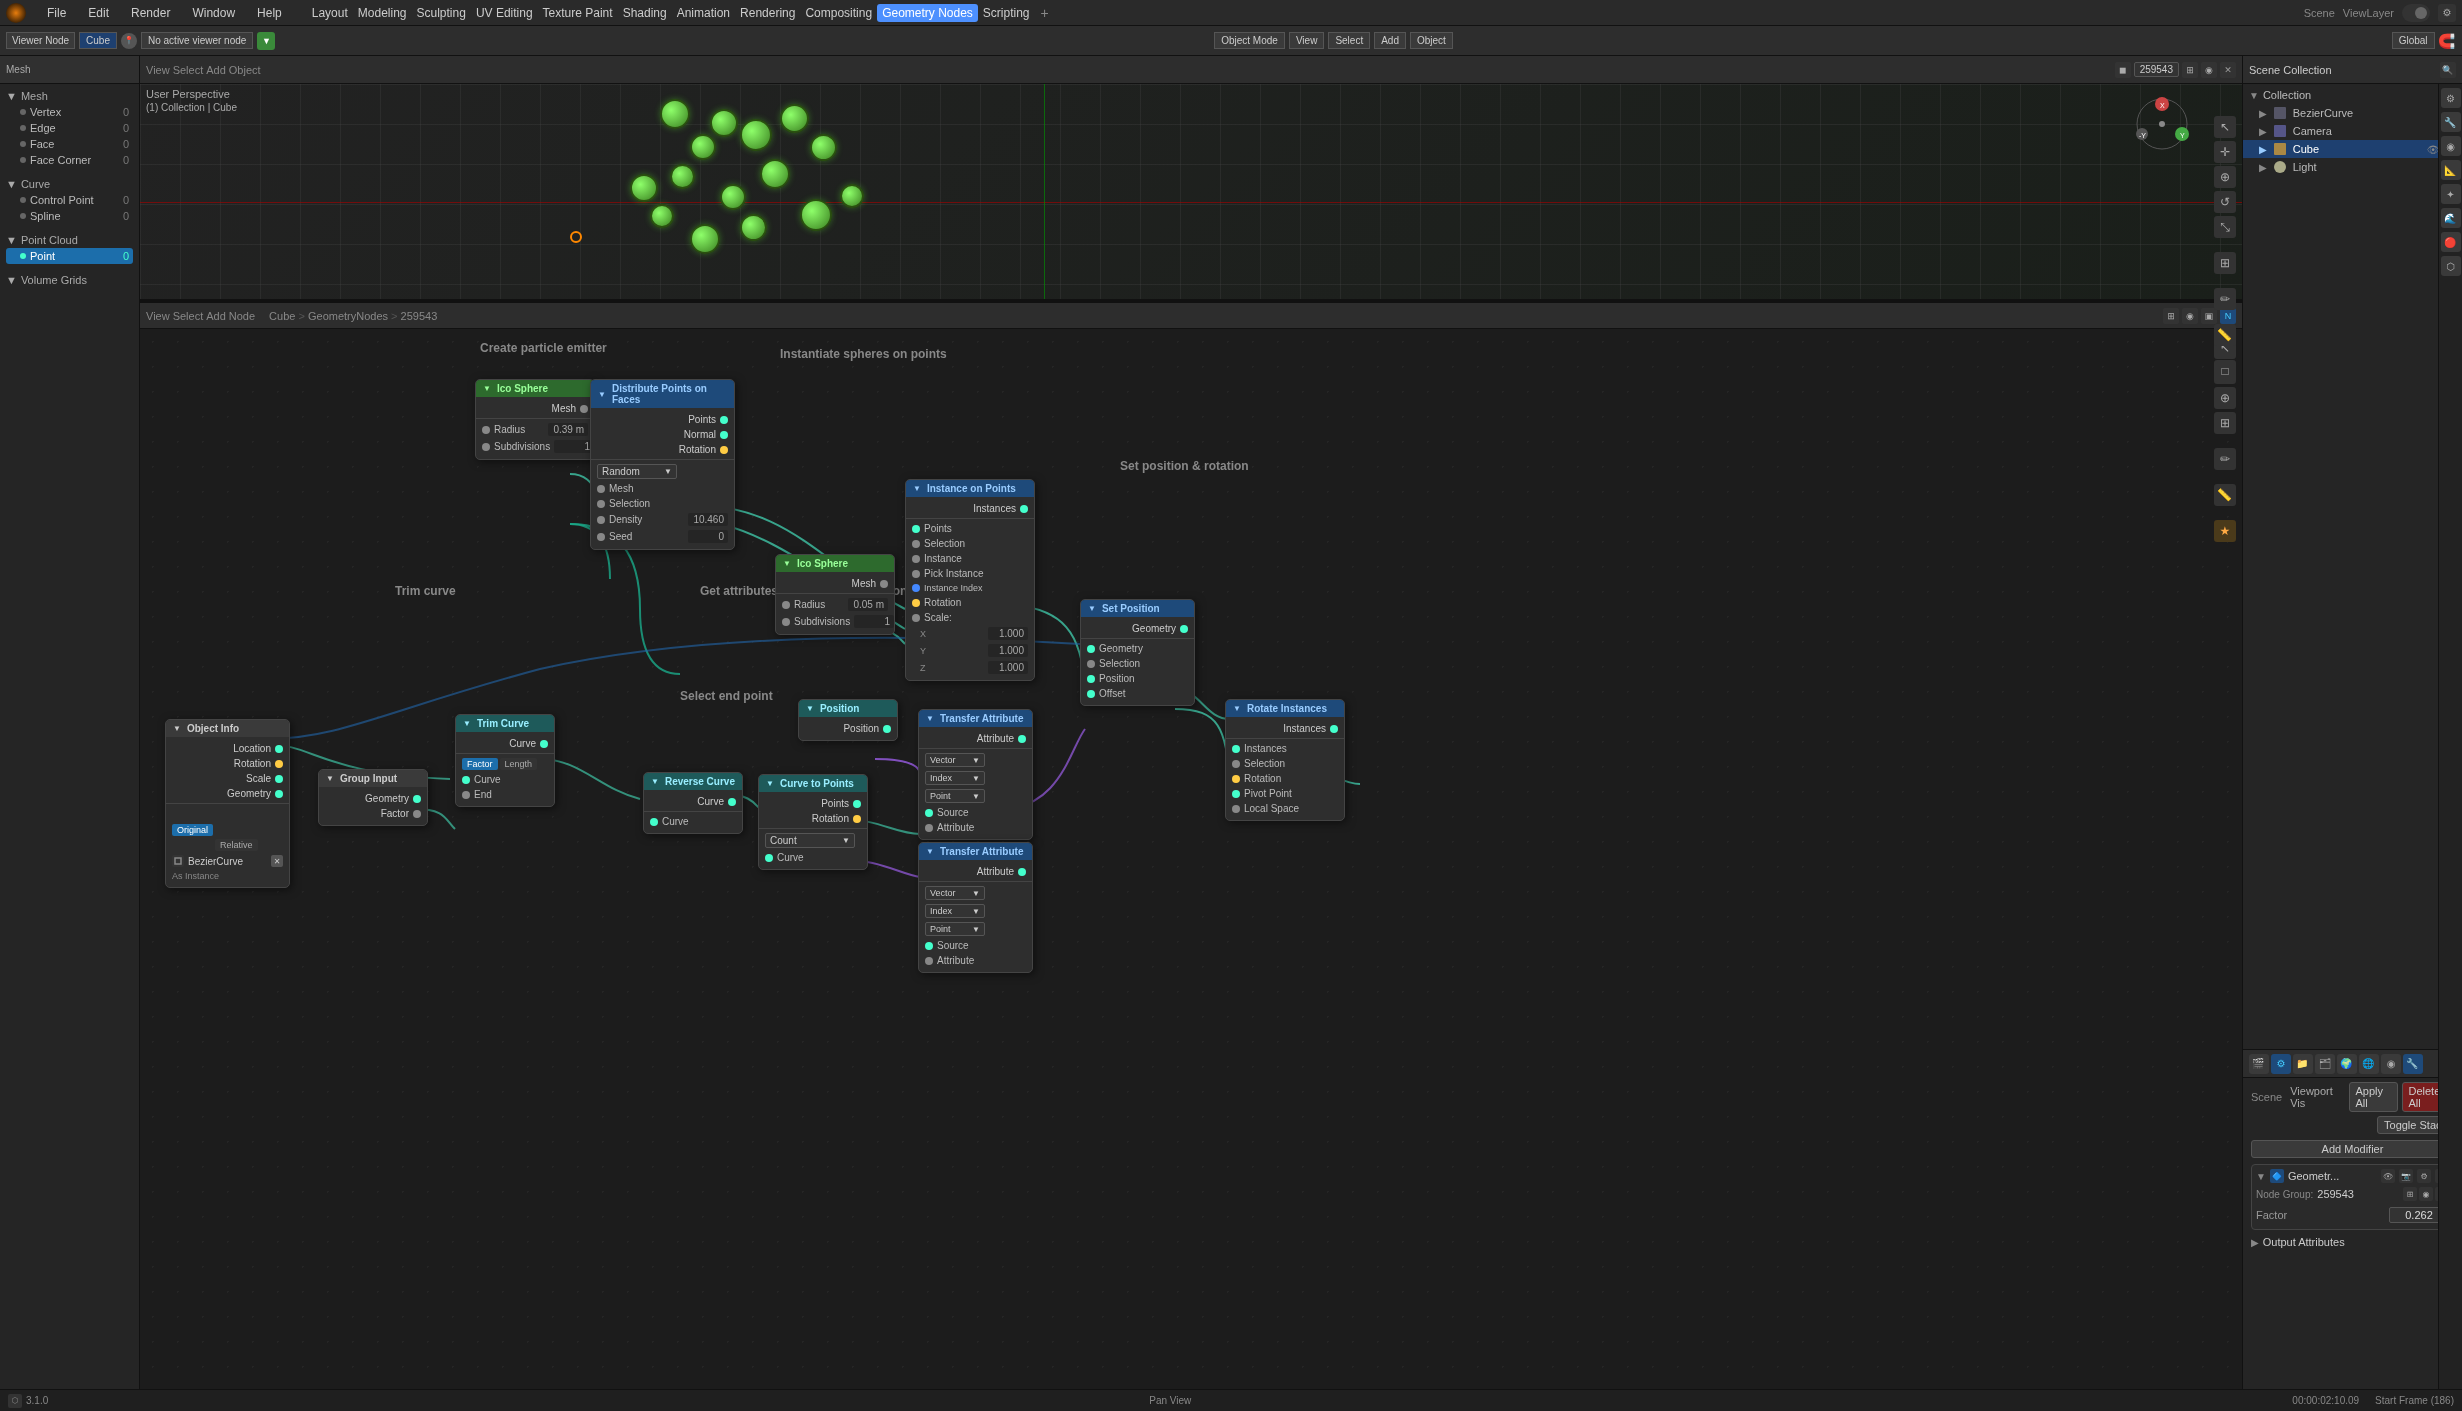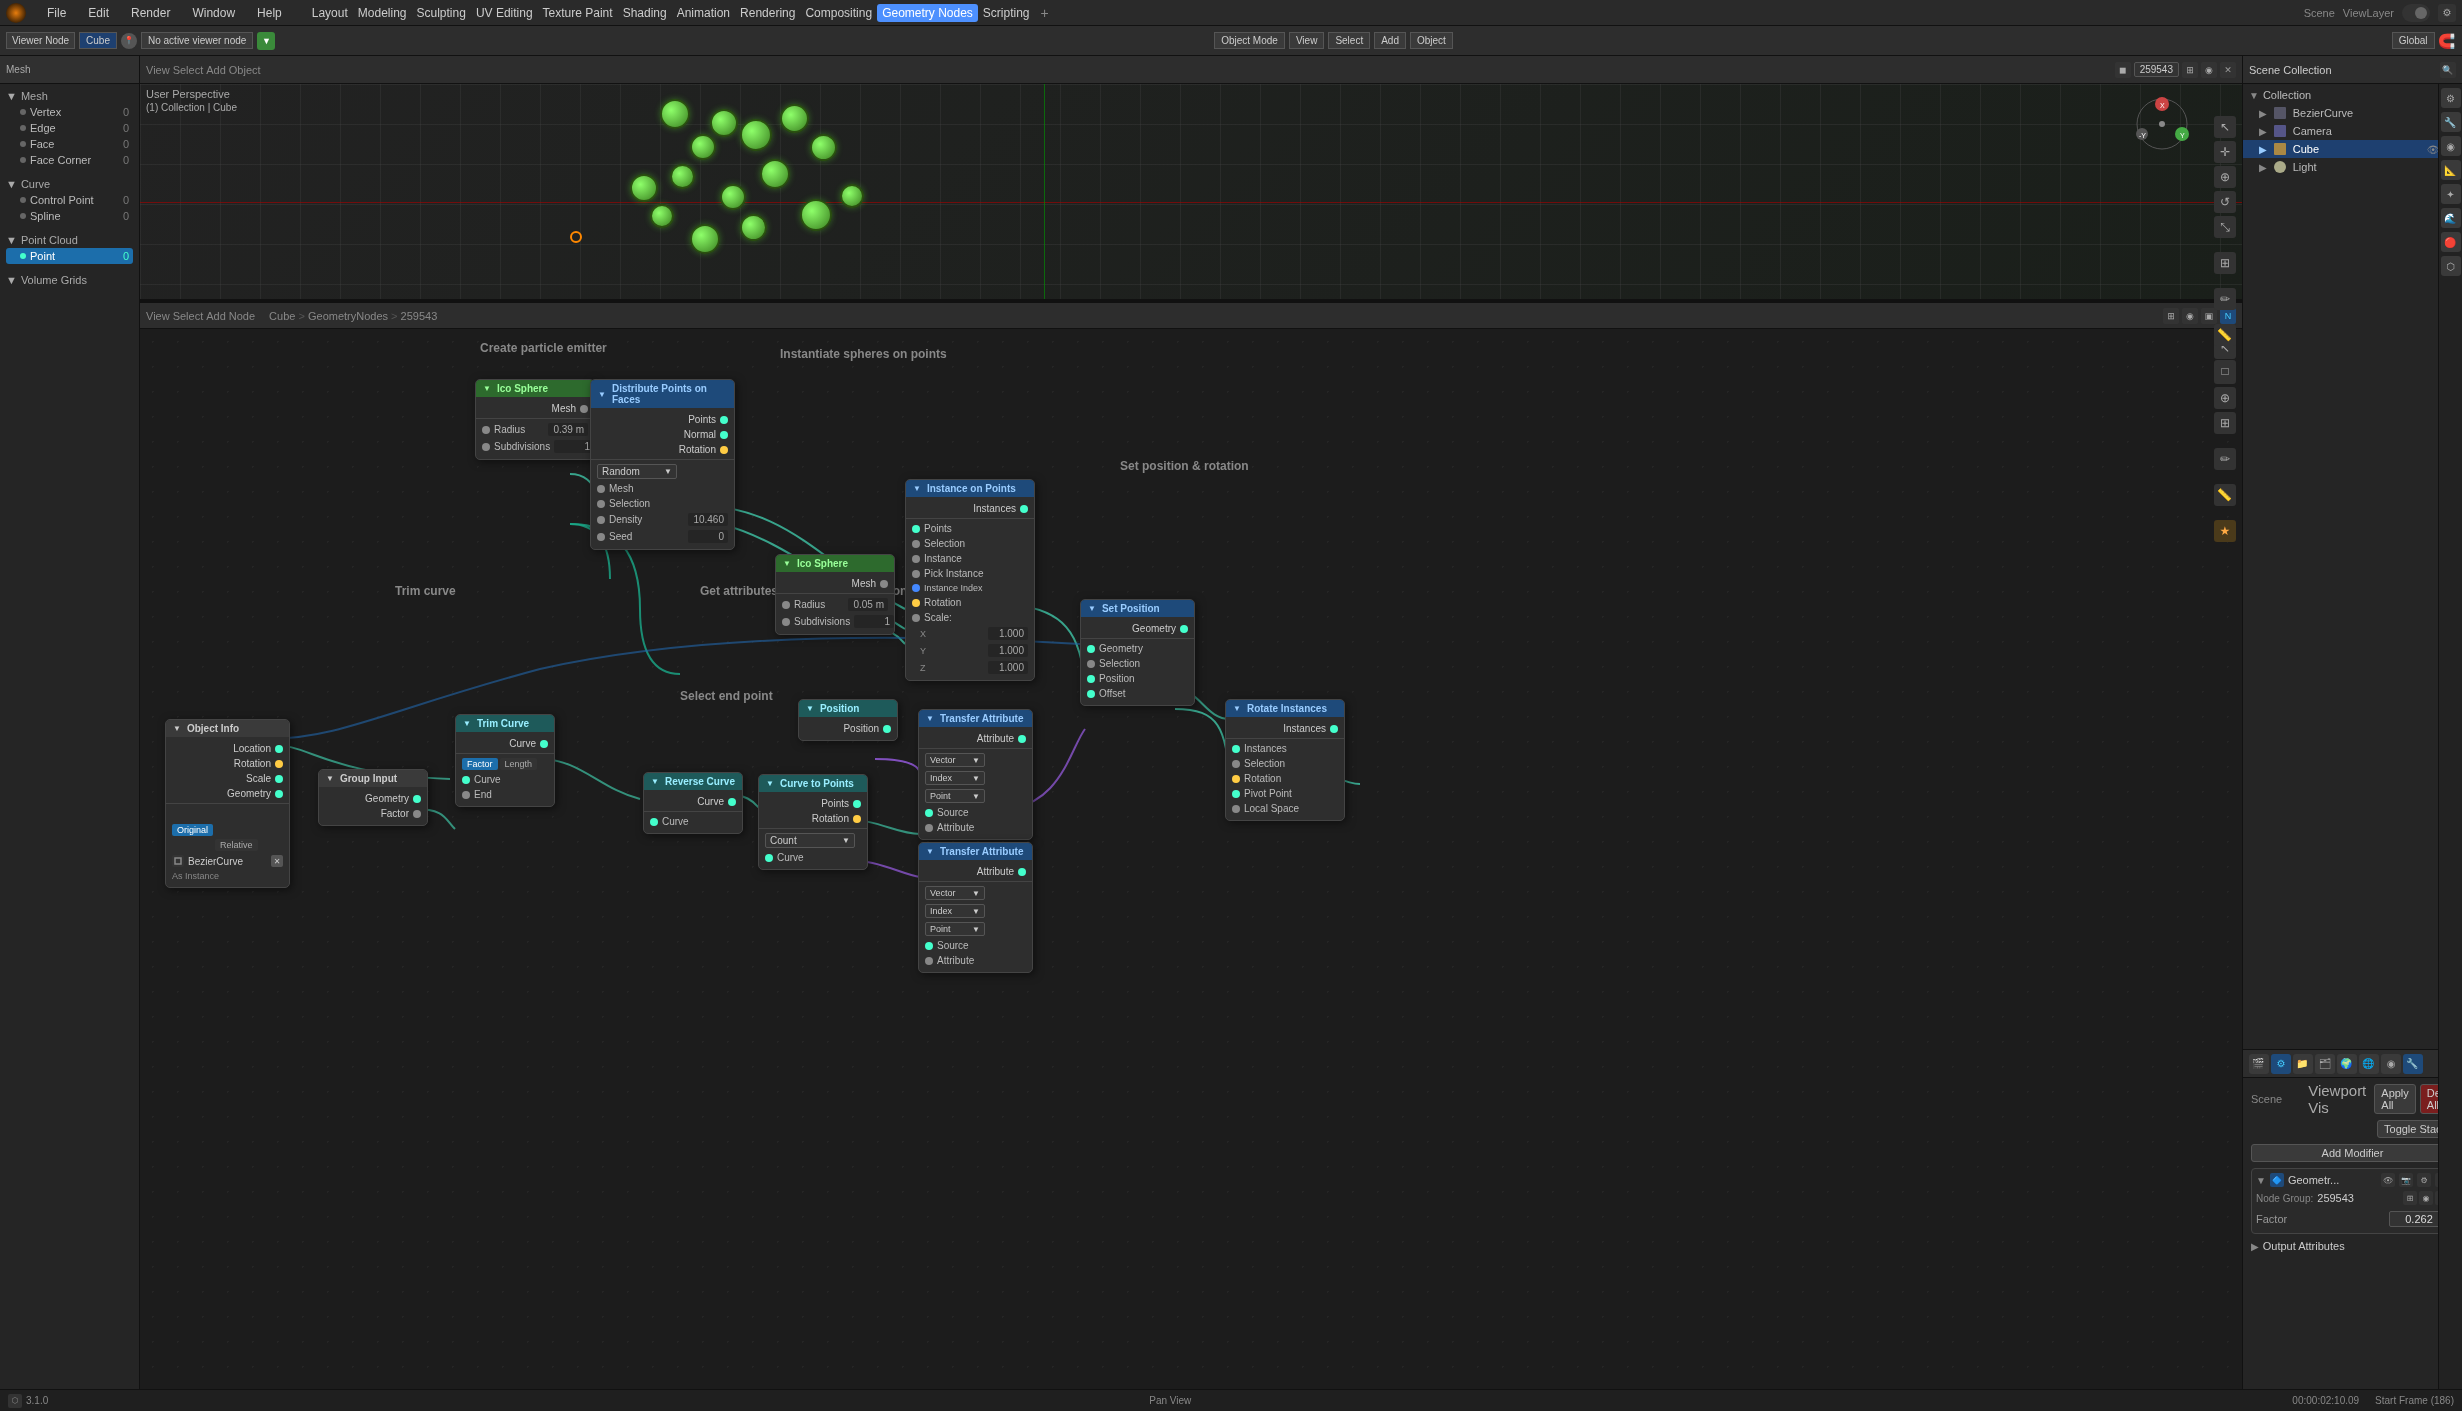--- a/index.html
+++ b/index.html
@@ -1232,21 +1232,21 @@
           <div class="icon-btn">🌍</div>
           <div class="icon-btn">🌐</div>
           <div class="icon-btn">◉</div>
           <div class="icon-btn" style="background:#1e4a7a;color:#4cf;">🔧</div>
         </div>
       </div>
 
       <div class="prop-section">
         <div style="display:flex;align-items:center;gap:4px;margin-bottom:4px;">
           <div style="font-size:11px;color:#888;">Scene</div>
-          <div style="font-size:15px;color:#aaa;margin-left:22px;">Viewport Vis</div>
+          <div style="font-size:11px;color:#aaa;margin-left:4px;">Viewport Vis</div>
           <div style="flex:1;"></div>
           <div class="prop-btn">Apply All</div>
           <div class="prop-btn red">Delete All</div>
         </div>
         <div style="display:flex;align-items:center;gap:4px;margin-bottom:6px;">
           <div style="flex:1;"></div>
           <div class="prop-btn">Toggle Stack</div>
         </div>
         <div class="prop-btn" style="width:100%;text-align:center;margin-bottom:6px;">Add Modifier</div>
 

